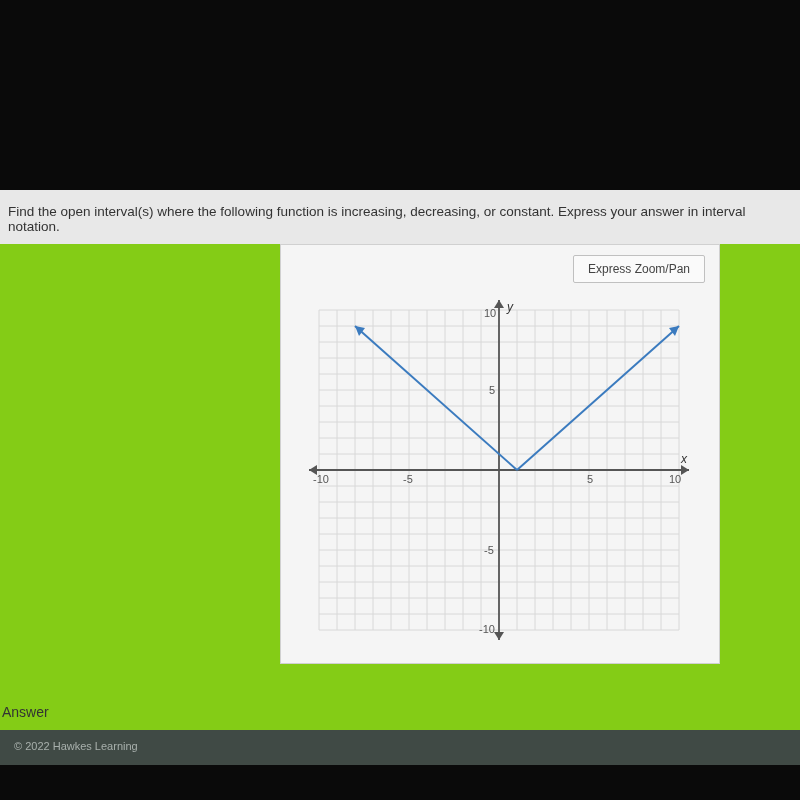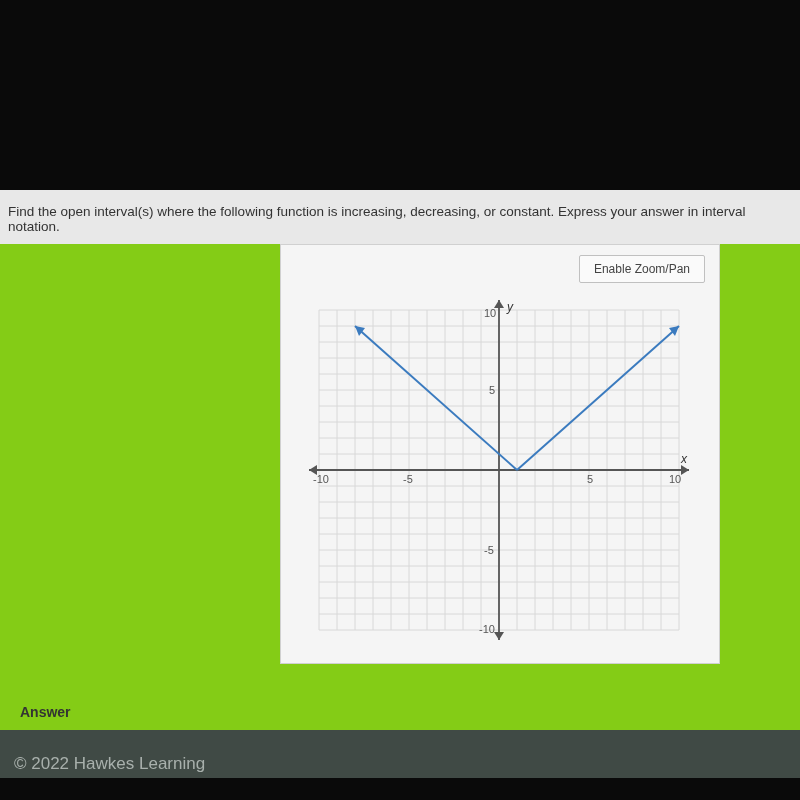--- a/index.html
+++ b/index.html
@@ -51,47 +51,47 @@
     .graph-container {
       position: absolute;
       top: 50px;
       left: 28px;
       width: 380px;
       height: 350px;
     }
     .answer-section {
       position: absolute;
       bottom: 10px;
-      left: 20px;
+      left: 2px;
       font-size: 14px;
-      font-weight: 700;
+      font-weight: 400;
       color: #333;
     }
     .footer {
       background: #404a45;
       color: #a8b0ac;
-      font-size: 17px;
-      padding: 24px 14px;
+      font-size: 11px;
+      padding: 10px 14px;
       height: 35px;
     }
     .bottom-black {
       background: #0a0a0a;
       height: 35px;
     }
   </style>
 </head>
 <body>
 
 <div class="top-black"></div>
 
 <div class="content-area">
   <div class="question-text">Find the open interval(s) where the following function is increasing, decreasing, or constant. Express your answer in interval notation.</div>
 
   <div class="graph-section">
-    <button class="zoom-btn">Enable Zoom/Pan</button>
+    <button class="zoom-btn">Express Zoom/Pan</button>
 
     <div class="graph-container">
       <svg width="380" height="350" viewBox="0 0 380 350">
 
         <g>
 
           <line x1="10" y1="15" x2="10" y2="335" stroke="#d8d8d8" stroke-width="1"></line>
           <line x1="28" y1="15" x2="28" y2="335" stroke="#d8d8d8" stroke-width="1"></line>
           <line x1="46" y1="15" x2="46" y2="335" stroke="#d8d8d8" stroke-width="1"></line>
           <line x1="64" y1="15" x2="64" y2="335" stroke="#d8d8d8" stroke-width="1"></line>

